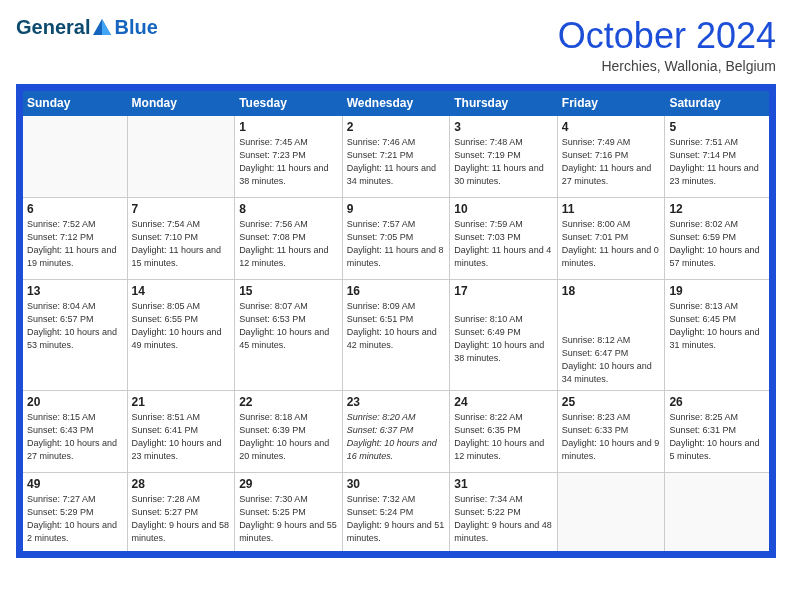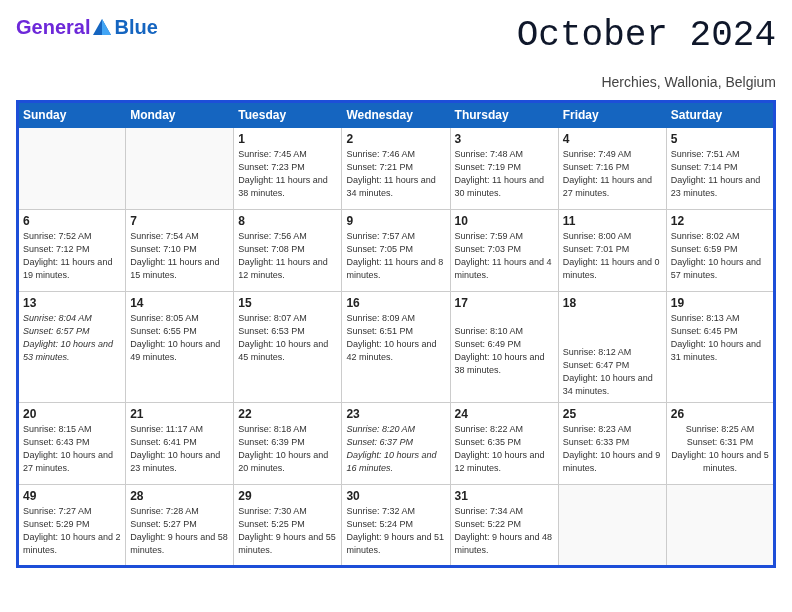--- a/index.html
+++ b/index.html
@@ -26,51 +26,50 @@
       align-items: flex-start;
     }
     .logo {
       display: flex;
       align-items: center;
       font-size: 20px;
       font-weight: bold;
       color: #1a1a1a;
     }
     .logo-general {
-      color: #6d28d9;
+      color: #0c4a6e;
       font-weight: bold;
     }
     .logo-blue {
       color: #1565c0;
       font-weight: bold;
     }
     .logo-icon {
       width: 22px;
       height: 22px;
       margin: 0 1px;
     }
     .title-area {
       text-align: right;
     }
     .month-title {
       font-size: 36px;
       font-weight: 300;
-      color: #0f172a;
+      color: #1d4ed8;
       line-height: 1.1;
-      font-family: Liberation Mono, monospace;
     }
     .subtitle {
       font-size: 14px;
       color: #444;
-      margin-top: 18px;
+      margin-top: 2px;
     }
     .calendar {
       width: 100%;
       border-collapse: collapse;
-      border: 3px solid #1d4ed8;
+      border: 7px solid #1d4ed8;
     }
     .calendar th {
       background: #1565c0;
       color: #fff;
       font-size: 12px;
       font-weight: bold;
       padding: 5px 4px;
       text-align: left;
       border: 1px solid #1565c0;
     }
@@ -207,21 +206,21 @@
           <td>
             <div class="day-num">12</div>
             <div class="day-info" style="white-space: pre-line;">Sunrise: 8:02 AM
 Sunset: 6:59 PM
 Daylight: 10 hours and 57 minutes.</div>
           </td>
         </tr>
         <tr>
           <td>
             <div class="day-num">13</div>
-            <div class="day-info" style="white-space: pre-line; font-style: italic;">Sunrise: 8:04 AM
+            <div class="day-info" style="white-space: pre-line;">Sunrise: 8:04 AM
 Sunset: 6:57 PM
 Daylight: 10 hours and 53 minutes.</div>
           </td>
           <td>
             <div class="day-num">14</div>
             <div class="day-info" style="white-space: pre-line;">Sunrise: 8:05 AM
 Sunset: 6:55 PM
 Daylight: 10 hours and 49 minutes.</div>
           </td>
           <td>
@@ -257,21 +256,21 @@
         </tr>
         <tr>
           <td>
             <div class="day-num">20</div>
             <div class="day-info" style="white-space: pre-line;">Sunrise: 8:15 AM
 Sunset: 6:43 PM
 Daylight: 10 hours and 27 minutes.</div>
           </td>
           <td>
             <div class="day-num">21</div>
-            <div class="day-info" style="white-space: pre-line;">Sunrise: 11:17 AM
+            <div class="day-info" style="white-space: pre-line;">Sunrise: 8:51 AM
 Sunset: 6:41 PM
 Daylight: 10 hours and 23 minutes.</div>
           </td>
           <td>
             <div class="day-num">22</div>
             <div class="day-info" style="white-space: pre-line;">Sunrise: 8:18 AM
 Sunset: 6:39 PM
 Daylight: 10 hours and 20 minutes.</div>
           </td>
           <td>
@@ -287,21 +286,21 @@
 Daylight: 10 hours and 12 minutes.</div>
           </td>
           <td>
             <div class="day-num">25</div>
             <div class="day-info" style="white-space: pre-line;">Sunrise: 8:23 AM
 Sunset: 6:33 PM
 Daylight: 10 hours and 9 minutes.</div>
           </td>
           <td>
             <div class="day-num">26</div>
-            <div class="day-info" style="white-space: pre-line; text-align: center;">Sunrise: 8:25 AM
+            <div class="day-info" style="white-space: pre-line;">Sunrise: 8:25 AM
 Sunset: 6:31 PM
 Daylight: 10 hours and 5 minutes.</div>
           </td>
         </tr>
         <tr>
           <td>
             <div class="day-num">49</div>
             <div class="day-info" style="white-space: pre-line;">Sunrise: 7:27 AM
 Sunset: 5:29 PM
 Daylight: 10 hours and 2 minutes.</div>

